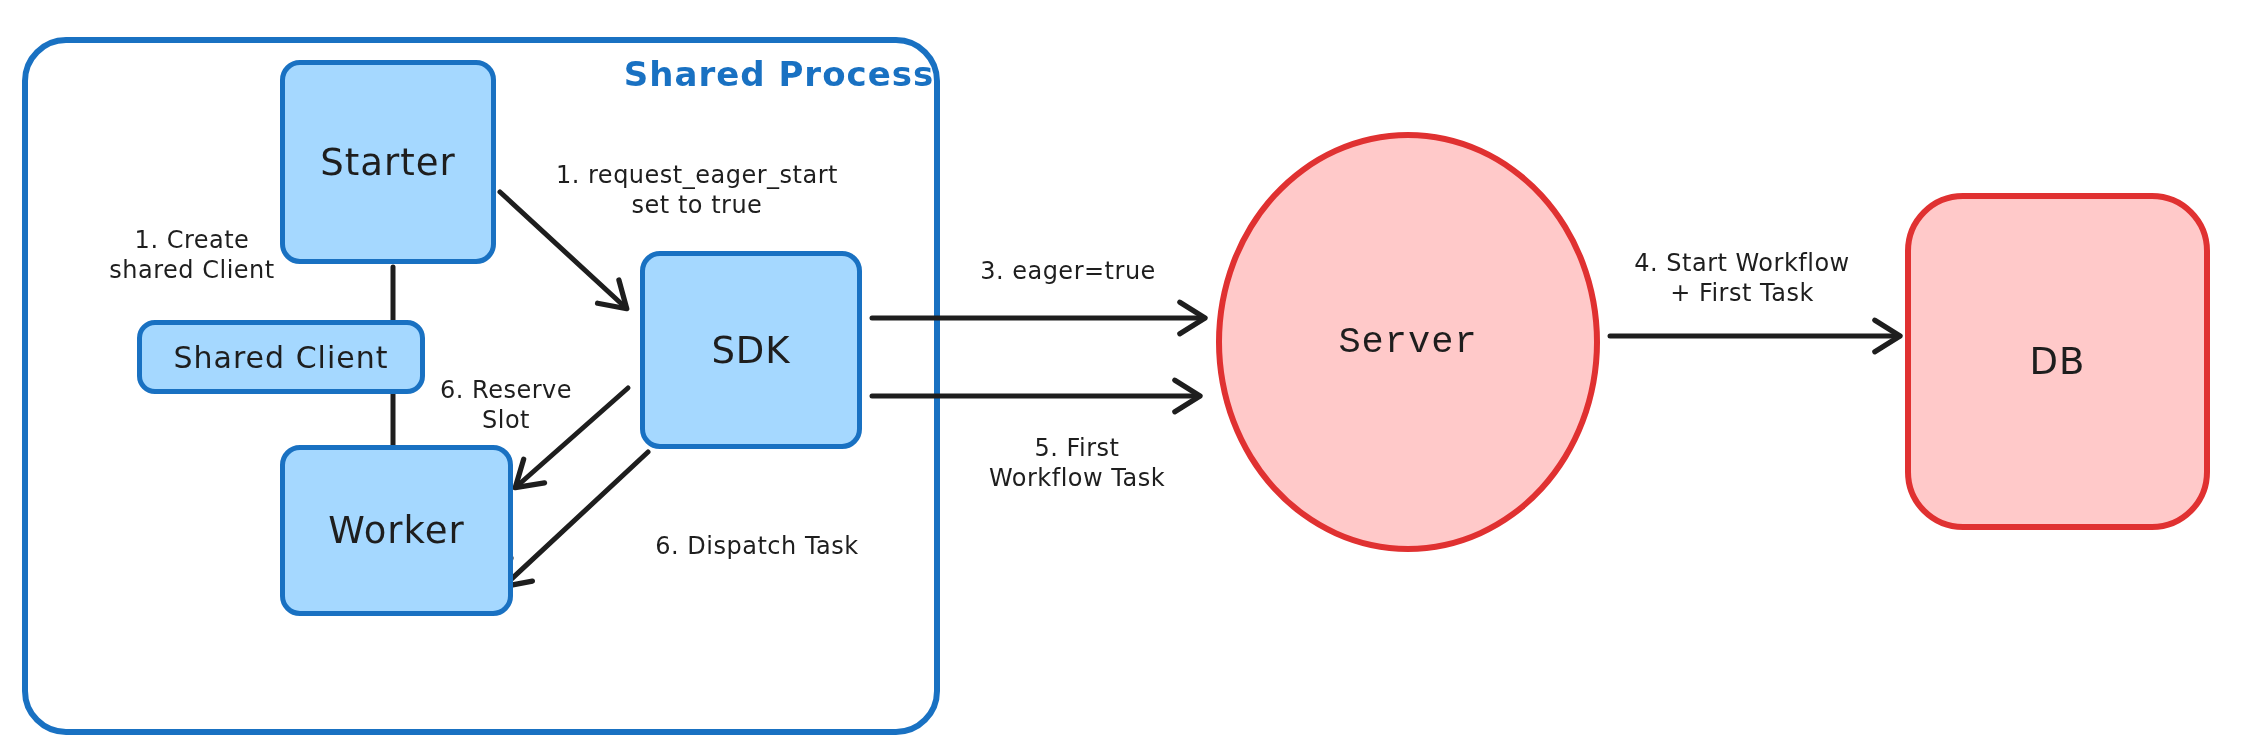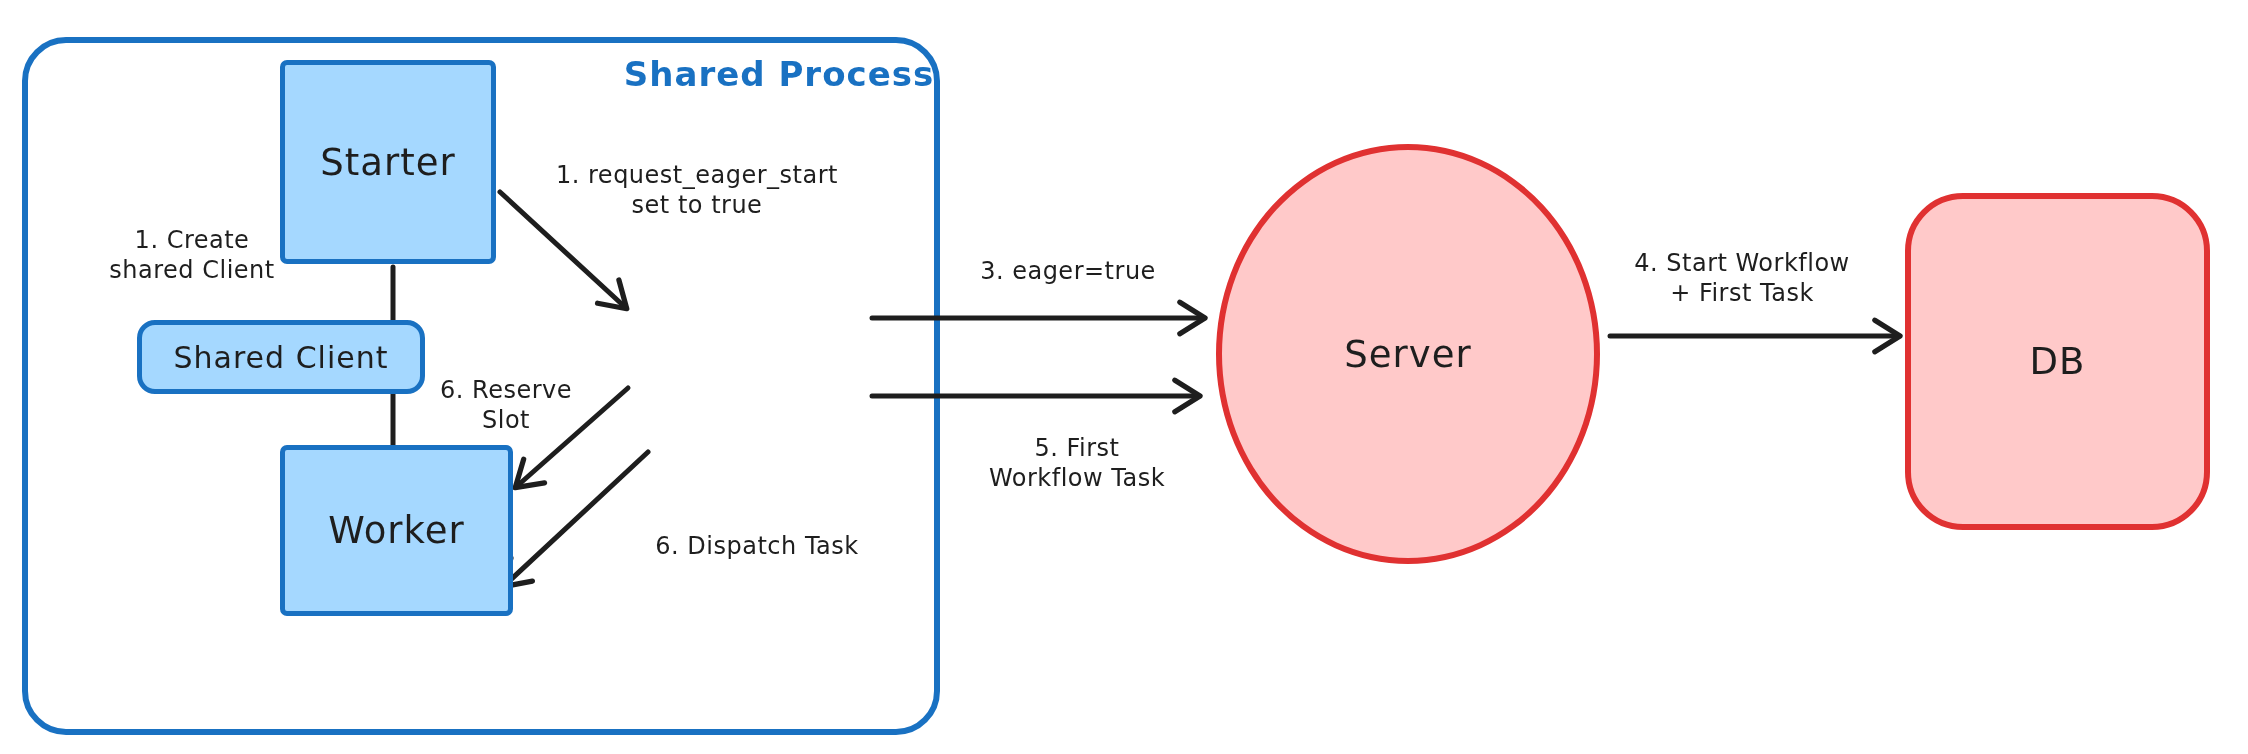--- a/index.html
+++ b/index.html
@@ -18,21 +18,21 @@
     font-family:"DejaVu Sans", sans-serif;
     color:var(--ink);
     overflow:hidden;
   }
   
   .box{
     position:absolute;
     box-sizing:border-box;
     border:5px solid var(--blue-stroke);
     background:var(--blue-fill);
-    border-radius:7px;
+    border-radius:20px;
     display:flex;align-items:center;justify-content:center;
   }
   .group-frame{
     position:absolute;
     box-sizing:border-box;
     border:6px solid var(--blue-stroke);
     background:transparent;
     border-radius:44px;
   }
   .ellipse{
@@ -130,22 +130,25 @@
   </div>
 
   <div class="box" style="left:137px;top:320px;width:288px;height:74px;border-radius:18px;">
     <span class="node-label small">Shared Client</span>
   </div>
 
   <div class="box" style="left:280px;top:445px;width:233px;height:171px;text-align:right;">
     <span class="node-label">Worker</span>
   </div>
 
+  <div class="box" style="left:640px;top:251px;width:222px;height:198px;">
+    <span class="node-label">SDK</span>
+  </div>
 
-  <div class="ellipse" style="left:1216px;top:144px;width:384px;height:420px;">
+  <div class="ellipse" style="left:1216px;top:132px;width:384px;height:420px;font-family:Liberation Mono, monospace;">
     <span class="node-label">Server</span>
   </div>
 
   <div class="red-box" style="left:1905px;top:193px;width:305px;height:337px;align-items:center;">
     <span class="node-label">DB</span>
   </div>
 
   <div class="anno blue" style="left:779px;top:74px;">Shared Process</div>
 
   <div class="anno" style="left:160px;top:256px;margin-left:32px;">

